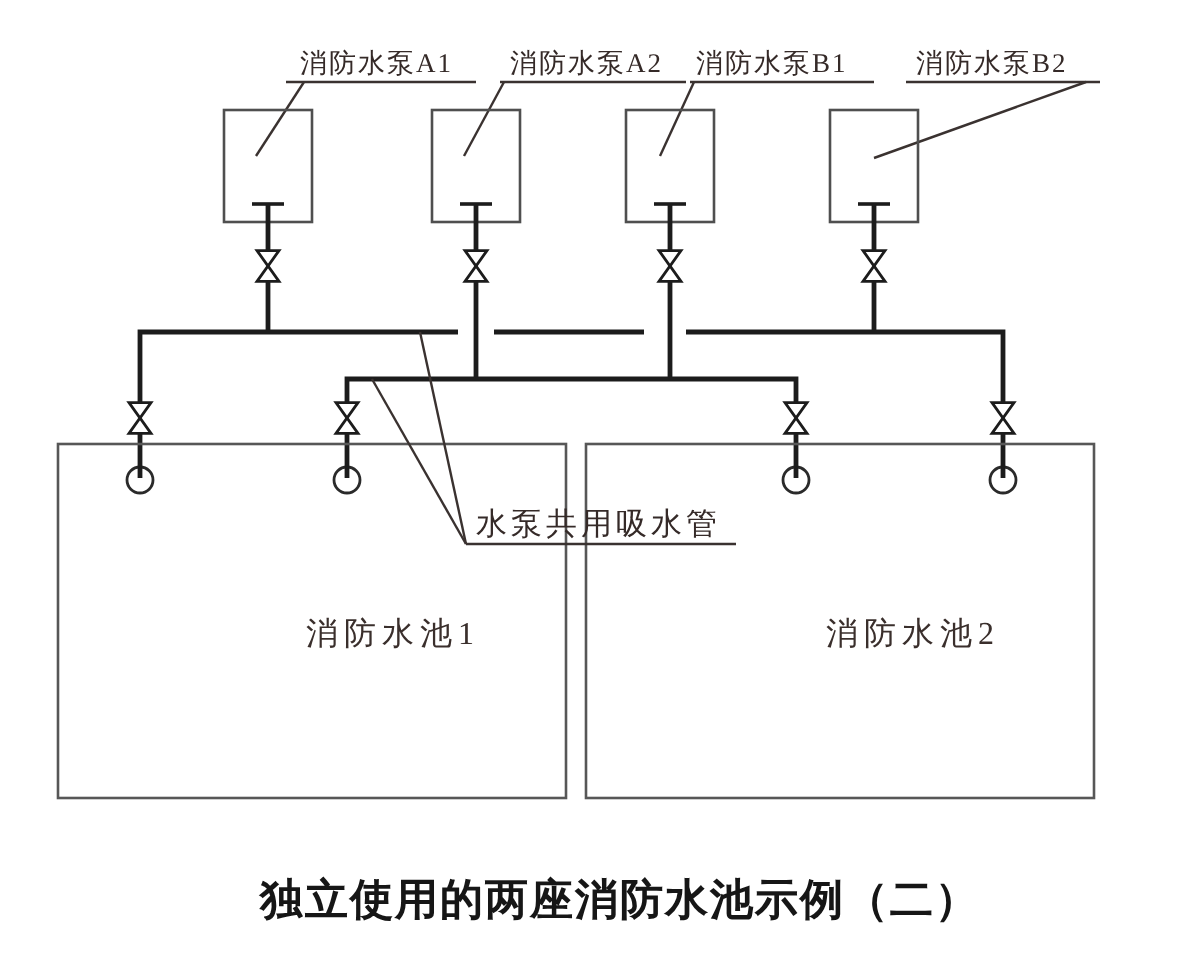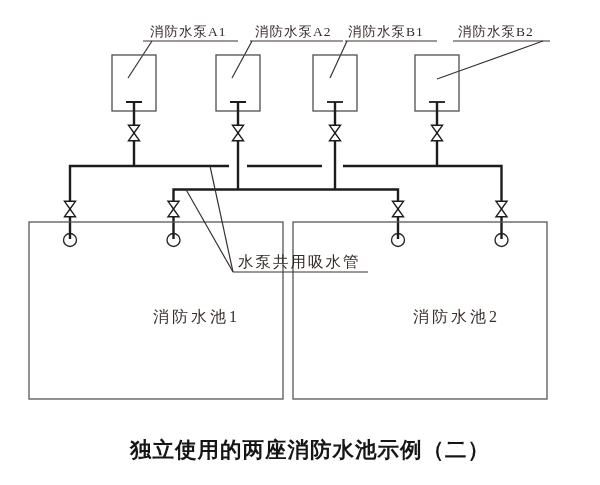--- a/index.html
+++ b/index.html
@@ -1,16 +1,16 @@
 <!DOCTYPE html>
 <html><head>
 <meta charset="utf-8">
 <style>
   html,body{margin:0;padding:0;background:#ffffff;}
-  .stage{position:relative;width:600px;height:485px;background:#ffffff;overflow:hidden;border-radius:20px;}
+  .stage{position:relative;width:600px;height:485px;background:#ffffff;overflow:hidden;}
   svg{display:block;}
   .pump-label{font-family:"Liberation Serif","DejaVu Serif",serif;font-size:13.5px;letter-spacing:1px;fill:#352a28;}
   .tank-label{font-family:"Liberation Serif","DejaVu Serif",serif;font-size:16px;letter-spacing:3px;fill:#3a2f2c;}
   .note-label{font-family:"Liberation Serif","DejaVu Serif",serif;font-size:15.5px;letter-spacing:2px;fill:#352a28;}
   .fig-title{font-family:"Liberation Sans","DejaVu Sans",sans-serif;font-size:21.5px;font-weight:bold;letter-spacing:1px;fill:#161616;}
   .pipe{stroke:#1c1c1c;stroke-width:2.4;fill:none;stroke-linecap:butt;}
   .thin{stroke:#3a3230;stroke-width:1.2;fill:none;}
   .box{stroke:#4f4f4f;stroke-width:1.3;fill:none;}
   .tank{stroke:#575757;stroke-width:1.3;fill:none;}
   .valve{stroke:#1c1c1c;stroke-width:1.4;fill:#ffffff;}

